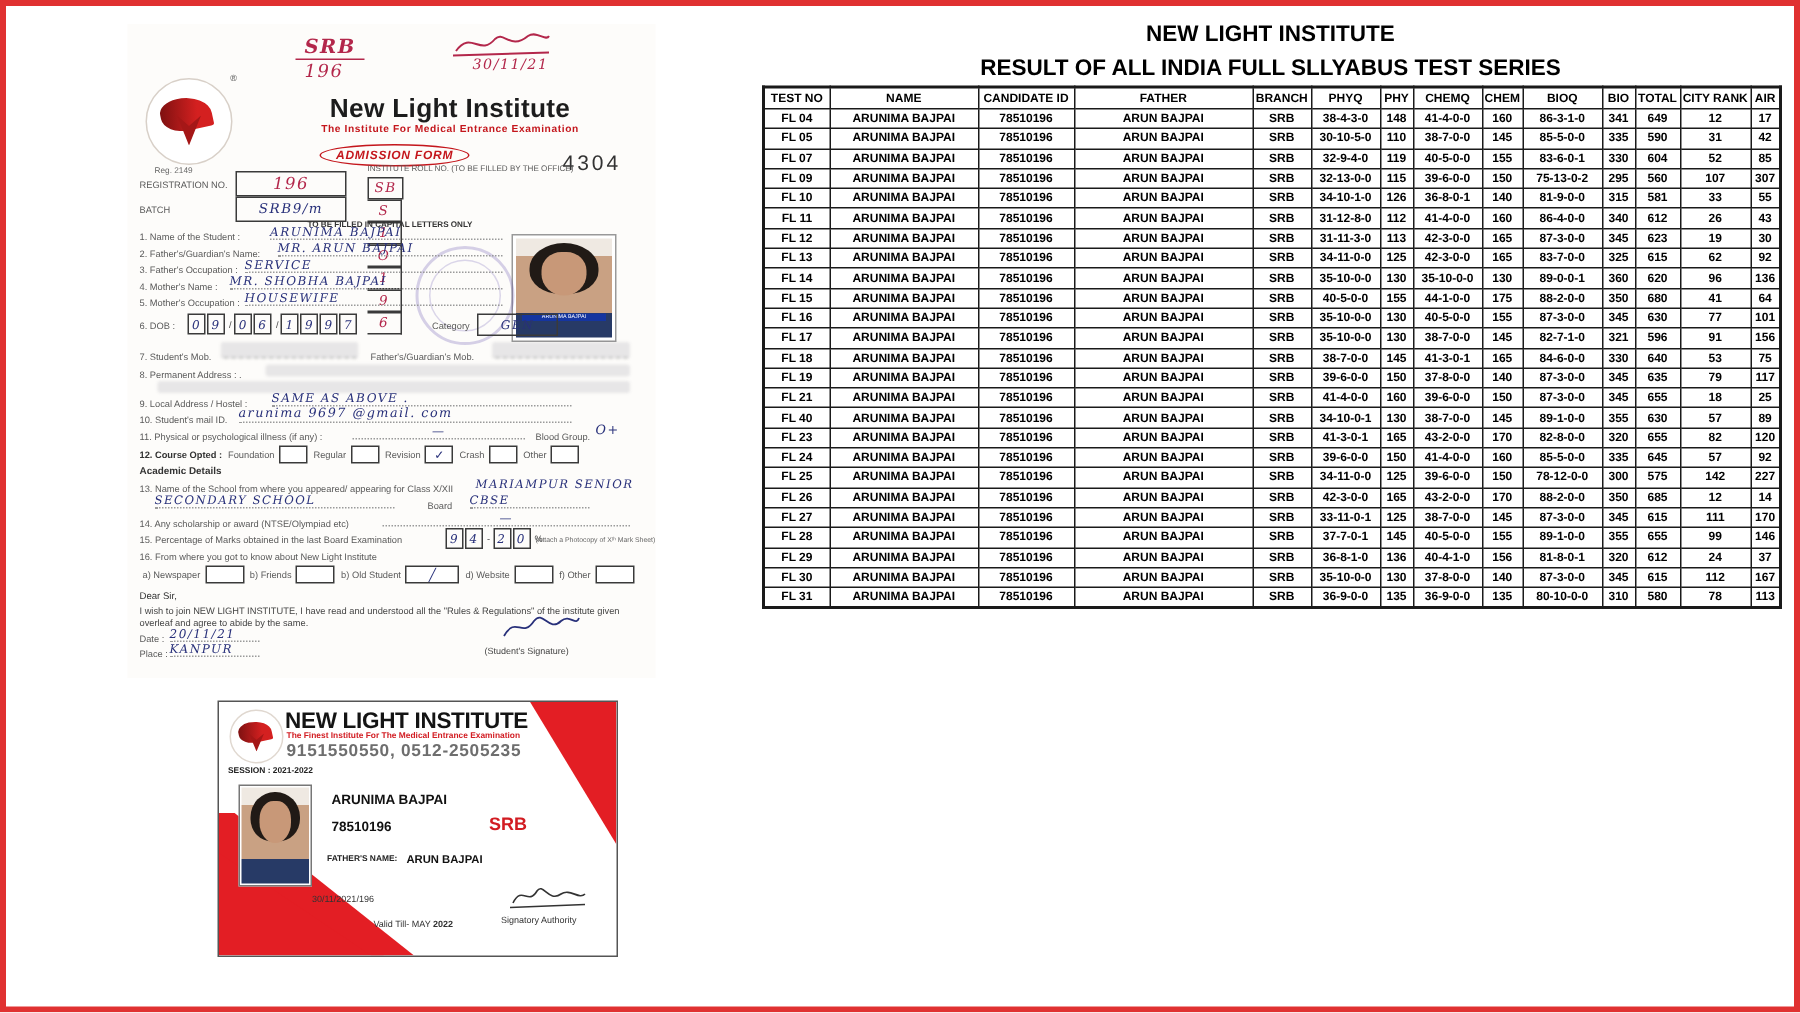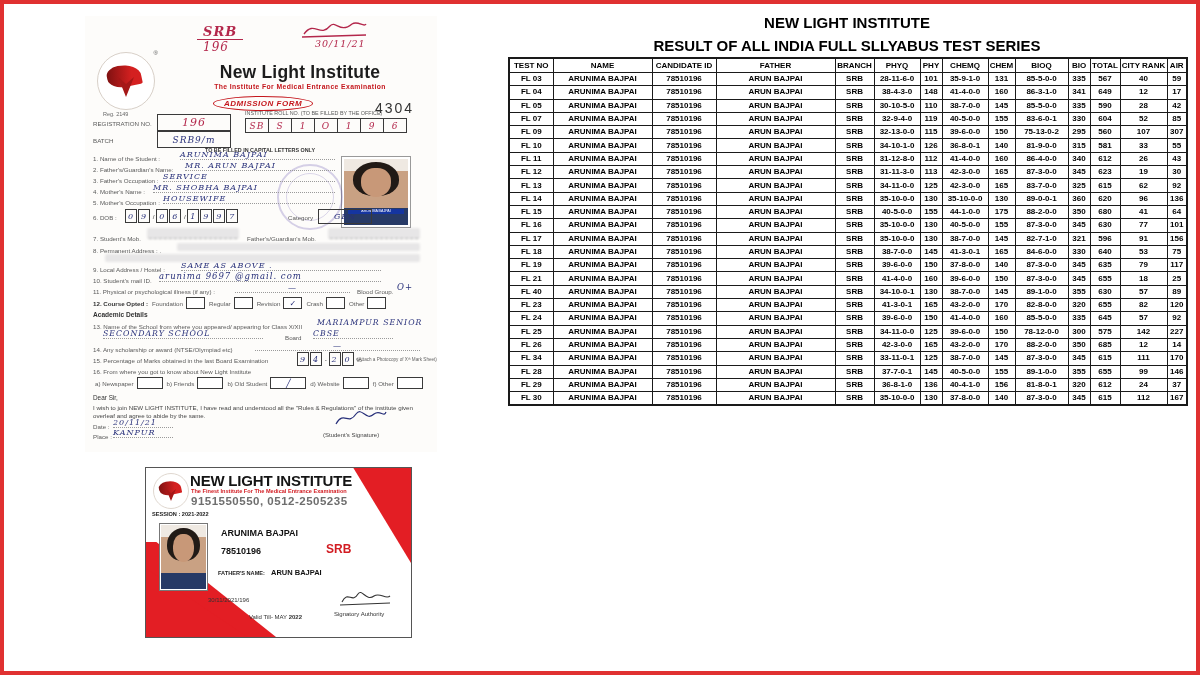--- a/index.html
+++ b/index.html
@@ -20,21 +20,21 @@
   .logo-circle{width:56px;height:56px;border-radius:50%;border:1px solid #d8d0c8;position:relative;background:#fff;}
   .swoosh{position:absolute;left:9px;top:12px;width:34px;height:22px;background:linear-gradient(100deg,#7a1010,#d42020 70%);
           border-radius:60% 100% 10% 80%;transform:rotate(-12deg);}
   .swoosh-v{position:absolute;left:20px;top:24px;width:16px;height:20px;background:#a51717;
             clip-path:polygon(0 0,50% 100%,100% 0,50% 35%);}
   .form-title{font-weight:900;font-size:17.5px;color:#1c1c1c;letter-spacing:.2px;}
   .form-sub{font-weight:700;font-size:6.8px;color:#c4161c;letter-spacing:.4px;}
   .badge{border:1.5px solid #c4161c;border-radius:50%;color:#c4161c;font-weight:700;font-size:8px;
          padding:2px 10px;letter-spacing:.5px;}
   .boxfield{border:1.4px solid #3a3a3a;display:flex;align-items:center;justify-content:center;}
-  .cellrow{display:flex;}
+  .cellrow{display:flex;flex-direction:column;}
   .cellrow .cell{border:1px solid #3a3a3a;border-left-width:0;width:22px;height:13px;display:flex;align-items:center;justify-content:center;}
   .cellrow .cell:first-child{border-left-width:1px;}
   .dob .cell{width:10px;height:12px;border:1px solid #3a3a3a;display:inline-flex;align-items:center;justify-content:center;margin-right:1px;}
   .ckbox{display:inline-flex;width:17px;height:10px;border:1px solid #3a3a3a;margin:0 4px 0 3px;align-items:center;justify-content:center;
          font-size:8px;color:#28307a;background:#fff;}
   .optrow{display:flex;align-items:center;}
   .photo-frame{border:1px solid #999;background:#fff;padding:2px;}
   .photo{position:relative;width:100%;height:100%;background:linear-gradient(#efe9e2 0 18%,#c9a183 18% 75%,#273a66 75%);overflow:hidden;}
   .hair{position:absolute;left:14%;top:4%;width:72%;height:52%;background:#211a16;border-radius:50% 50% 45% 45%;}
   .face{position:absolute;left:26%;top:14%;width:48%;height:44%;background:#c89878;border-radius:46% 46% 52% 52%;}
@@ -271,36 +271,20 @@
           <th>CHEM</th>
           <th>BIOQ</th>
           <th>BIO</th>
           <th>TOTAL</th>
           <th>CITY RANK</th>
           <th>AIR</th>
         </tr>
       </thead>
     <tbody>
         <tr>
-          <td>FL 03</td>
-          <td>ARUNIMA BAJPAI</td>
-          <td>78510196</td>
-          <td>ARUN BAJPAI</td>
-          <td>SRB</td>
-          <td>28-11-6-0</td>
-          <td>101</td>
-          <td>35-9-1-0</td>
-          <td>131</td>
-          <td>85-5-0-0</td>
-          <td>335</td>
-          <td>567</td>
-          <td>40</td>
-          <td>59</td>
-        </tr>
-        <tr>
           <td>FL 04</td>
           <td>ARUNIMA BAJPAI</td>
           <td>78510196</td>
           <td>ARUN BAJPAI</td>
           <td>SRB</td>
           <td>38-4-3-0</td>
           <td>148</td>
           <td>41-4-0-0</td>
           <td>160</td>
           <td>86-3-1-0</td>
@@ -315,21 +299,21 @@
           <td>78510196</td>
           <td>ARUN BAJPAI</td>
           <td>SRB</td>
           <td>30-10-5-0</td>
           <td>110</td>
           <td>38-7-0-0</td>
           <td>145</td>
           <td>85-5-0-0</td>
           <td>335</td>
           <td>590</td>
-          <td>28</td>
+          <td>31</td>
           <td>42</td>
         </tr>
         <tr>
           <td>FL 07</td>
           <td>ARUNIMA BAJPAI</td>
           <td>78510196</td>
           <td>ARUN BAJPAI</td>
           <td>SRB</td>
           <td>32-9-4-0</td>
           <td>119</td>
@@ -607,21 +591,21 @@
           <td>165</td>
           <td>43-2-0-0</td>
           <td>170</td>
           <td>88-2-0-0</td>
           <td>350</td>
           <td>685</td>
           <td>12</td>
           <td>14</td>
         </tr>
         <tr>
-          <td>FL 34</td>
+          <td>FL 27</td>
           <td>ARUNIMA BAJPAI</td>
           <td>78510196</td>
           <td>ARUN BAJPAI</td>
           <td>SRB</td>
           <td>33-11-0-1</td>
           <td>125</td>
           <td>38-7-0-0</td>
           <td>145</td>
           <td>87-3-0-0</td>
           <td>345</td>
@@ -670,20 +654,36 @@
           <td>35-10-0-0</td>
           <td>130</td>
           <td>37-8-0-0</td>
           <td>140</td>
           <td>87-3-0-0</td>
           <td>345</td>
           <td>615</td>
           <td>112</td>
           <td>167</td>
         </tr>
+        <tr>
+          <td>FL 31</td>
+          <td>ARUNIMA BAJPAI</td>
+          <td>78510196</td>
+          <td>ARUN BAJPAI</td>
+          <td>SRB</td>
+          <td>36-9-0-0</td>
+          <td>135</td>
+          <td>36-9-0-0</td>
+          <td>135</td>
+          <td>80-10-0-0</td>
+          <td>310</td>
+          <td>580</td>
+          <td>78</td>
+          <td>113</td>
+        </tr>
       </tbody>
   </table>
 
   <section class="card">
     <div class="tri-tr"></div>
     <div class="tri-bl"></div>
     <div class="tri-bl2"></div>
 
     <div class="abs mini-logo" style="left:7px;top:5px;">
       <div class="swoosh"></div>

